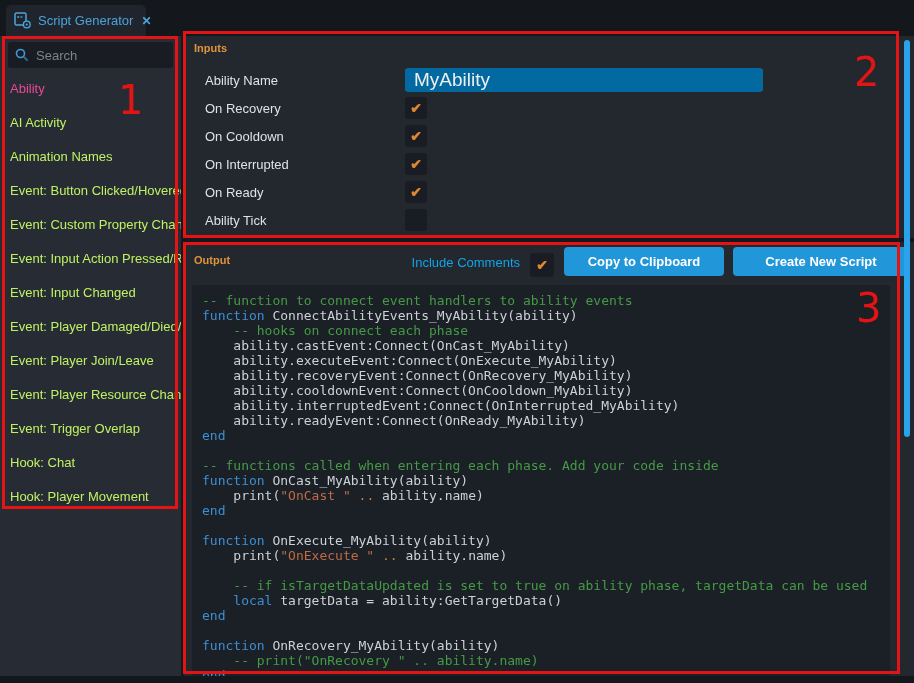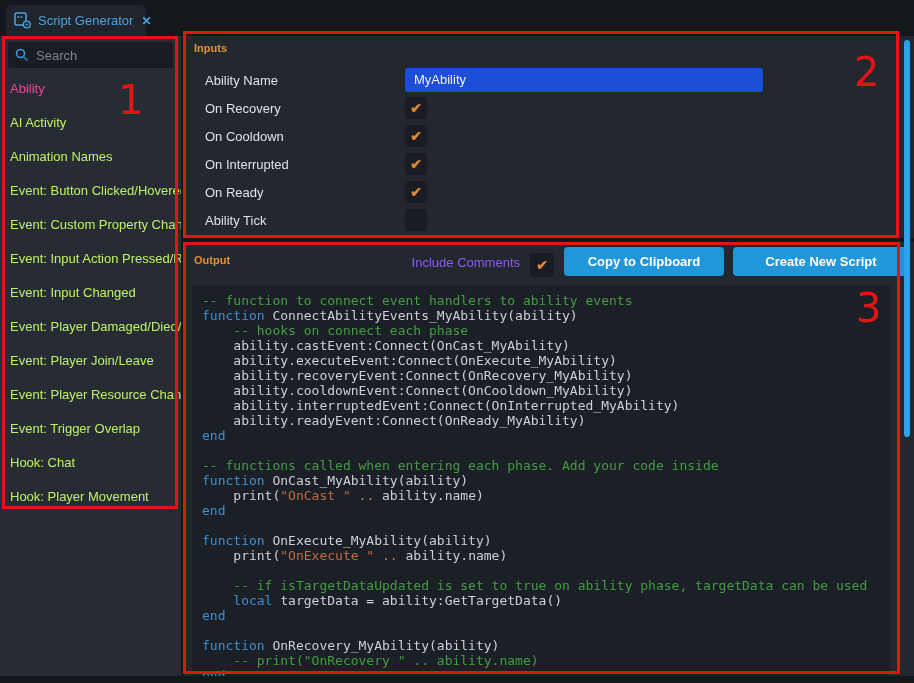--- a/index.html
+++ b/index.html
@@ -26,30 +26,30 @@
   .side-item.selected{color:#ec4899;}
   
   .rightpane{position:absolute;left:184px;top:36px;width:730px;height:640px;background:#23272e;}
   .panel-divider{position:absolute;left:184px;top:238px;width:730px;height:4px;background:#14171b;}
   .panel-header{position:absolute;left:10px;font-size:11px;font-weight:bold;color:#e2923a;}
   .inputs-panel{position:absolute;left:184px;top:36px;width:730px;height:202px;}
   .inputs-panel .panel-header{top:6px;}
   .in-rows{position:absolute;left:0;top:30px;width:730px;}
   .in-row{height:28px;display:flex;align-items:center;}
   .in-label{margin-left:21px;width:200px;font-size:13px;color:#dfe2e6;}
-  .text-field{width:358px;height:24px;background:#1d4ed8;border-radius:3px;color:#edeff1;
-              font-size:13px;line-height:24px;padding-left:9px;cursor:text;}
+  .text-field{width:358px;height:24px;background:#0369a1;border-radius:3px;color:#edeff1;
+              font-size:19px;line-height:24px;padding-left:9px;cursor:text;}
   .checkbox{width:22px;height:22px;background:#191d23;border-radius:3px;display:flex;
             align-items:center;justify-content:center;cursor:pointer;}
   .check{color:#dd8733;font-size:14px;font-weight:bold;line-height:1;}
   
   .output-panel{position:absolute;left:184px;top:242px;width:730px;height:434px;}
   .output-panel .panel-header{top:12px;}
   .inc-label{position:absolute;left:220px;top:13px;width:116px;text-align:right;
-             font-size:13px;color:#8b5cf6;}
+             font-size:13px;color:#0ea5e9;}
   .inc-check{position:absolute;left:346px;top:11px;width:24px;height:24px;}
   .btn{position:absolute;top:5px;height:29px;background:#2196d9;border:none;border-radius:4px;
        color:#ffffff;font-size:13px;font-weight:bold;font-family:"Liberation Sans",sans-serif;
        cursor:pointer;}
   .btn-copy{left:380px;width:160px;}
   .btn-create{left:549px;width:176px;}
   .code-block{position:absolute;left:8px;top:43px;width:698px;height:391px;background:#1b1f26;
               border-radius:3px;padding:8px 10px;overflow:hidden;
               font-family:"DejaVu Sans Mono",monospace;font-size:13px;line-height:15px;}
   .code-line{white-space:pre;}

